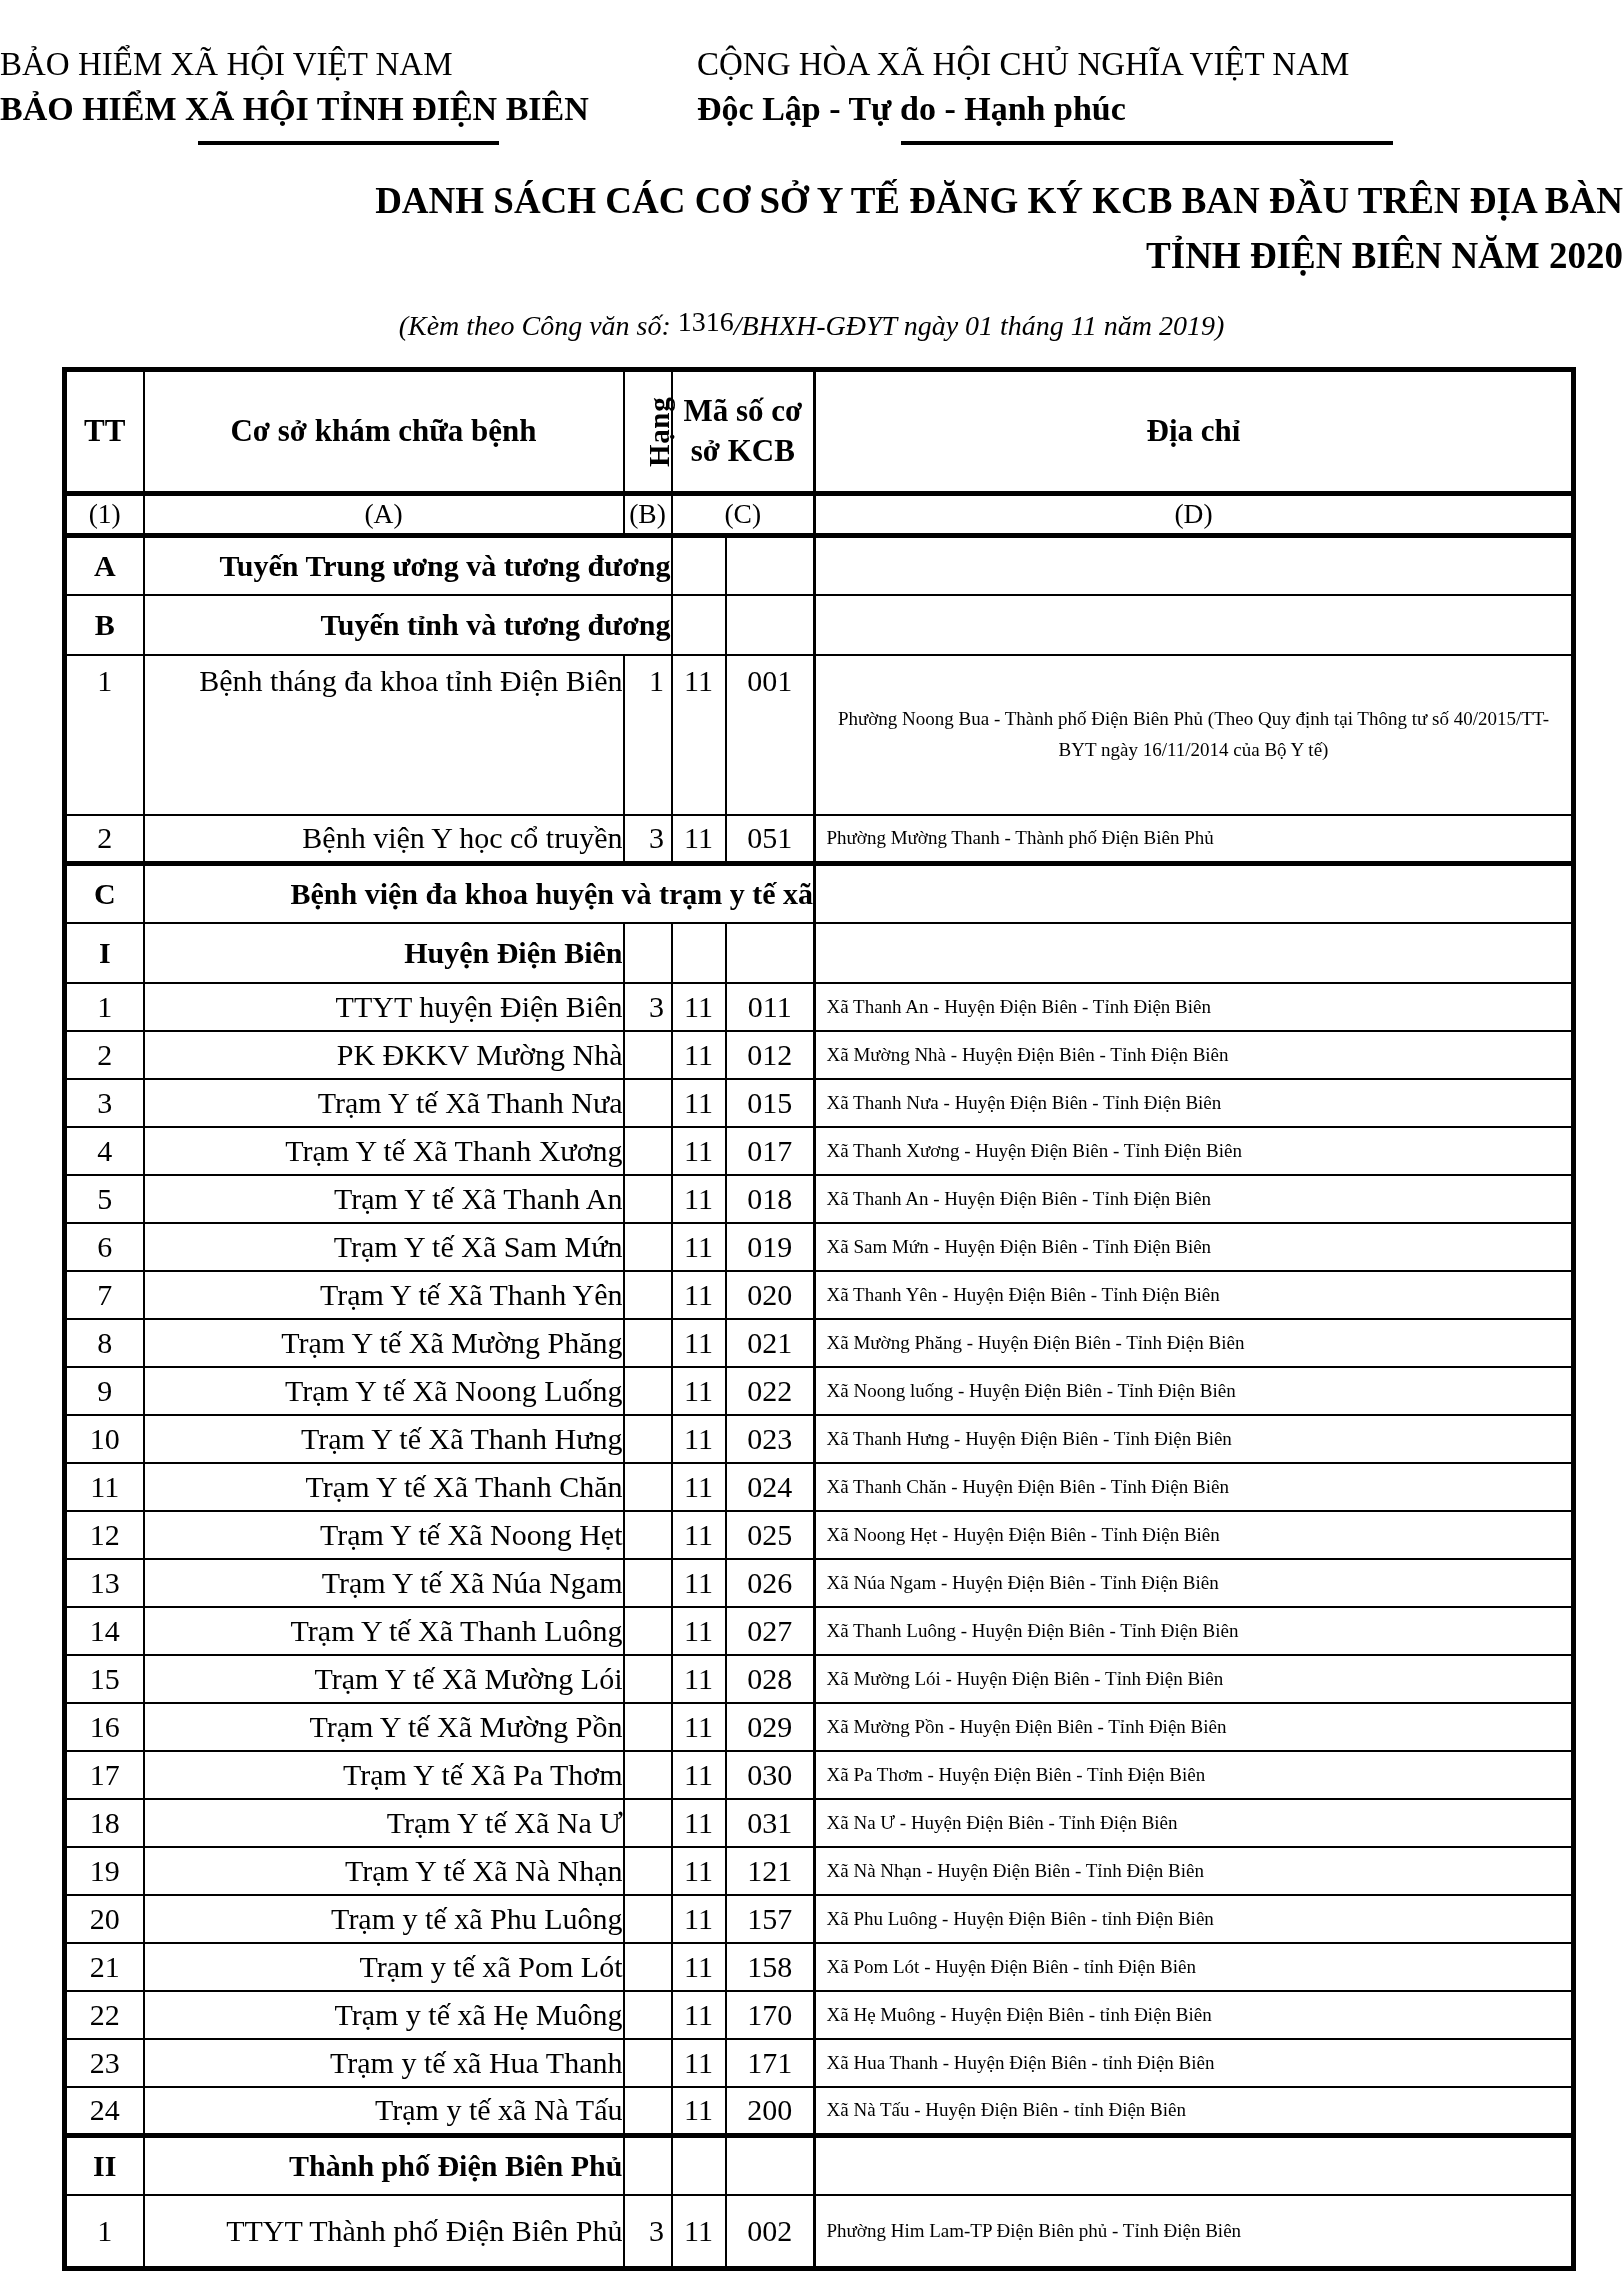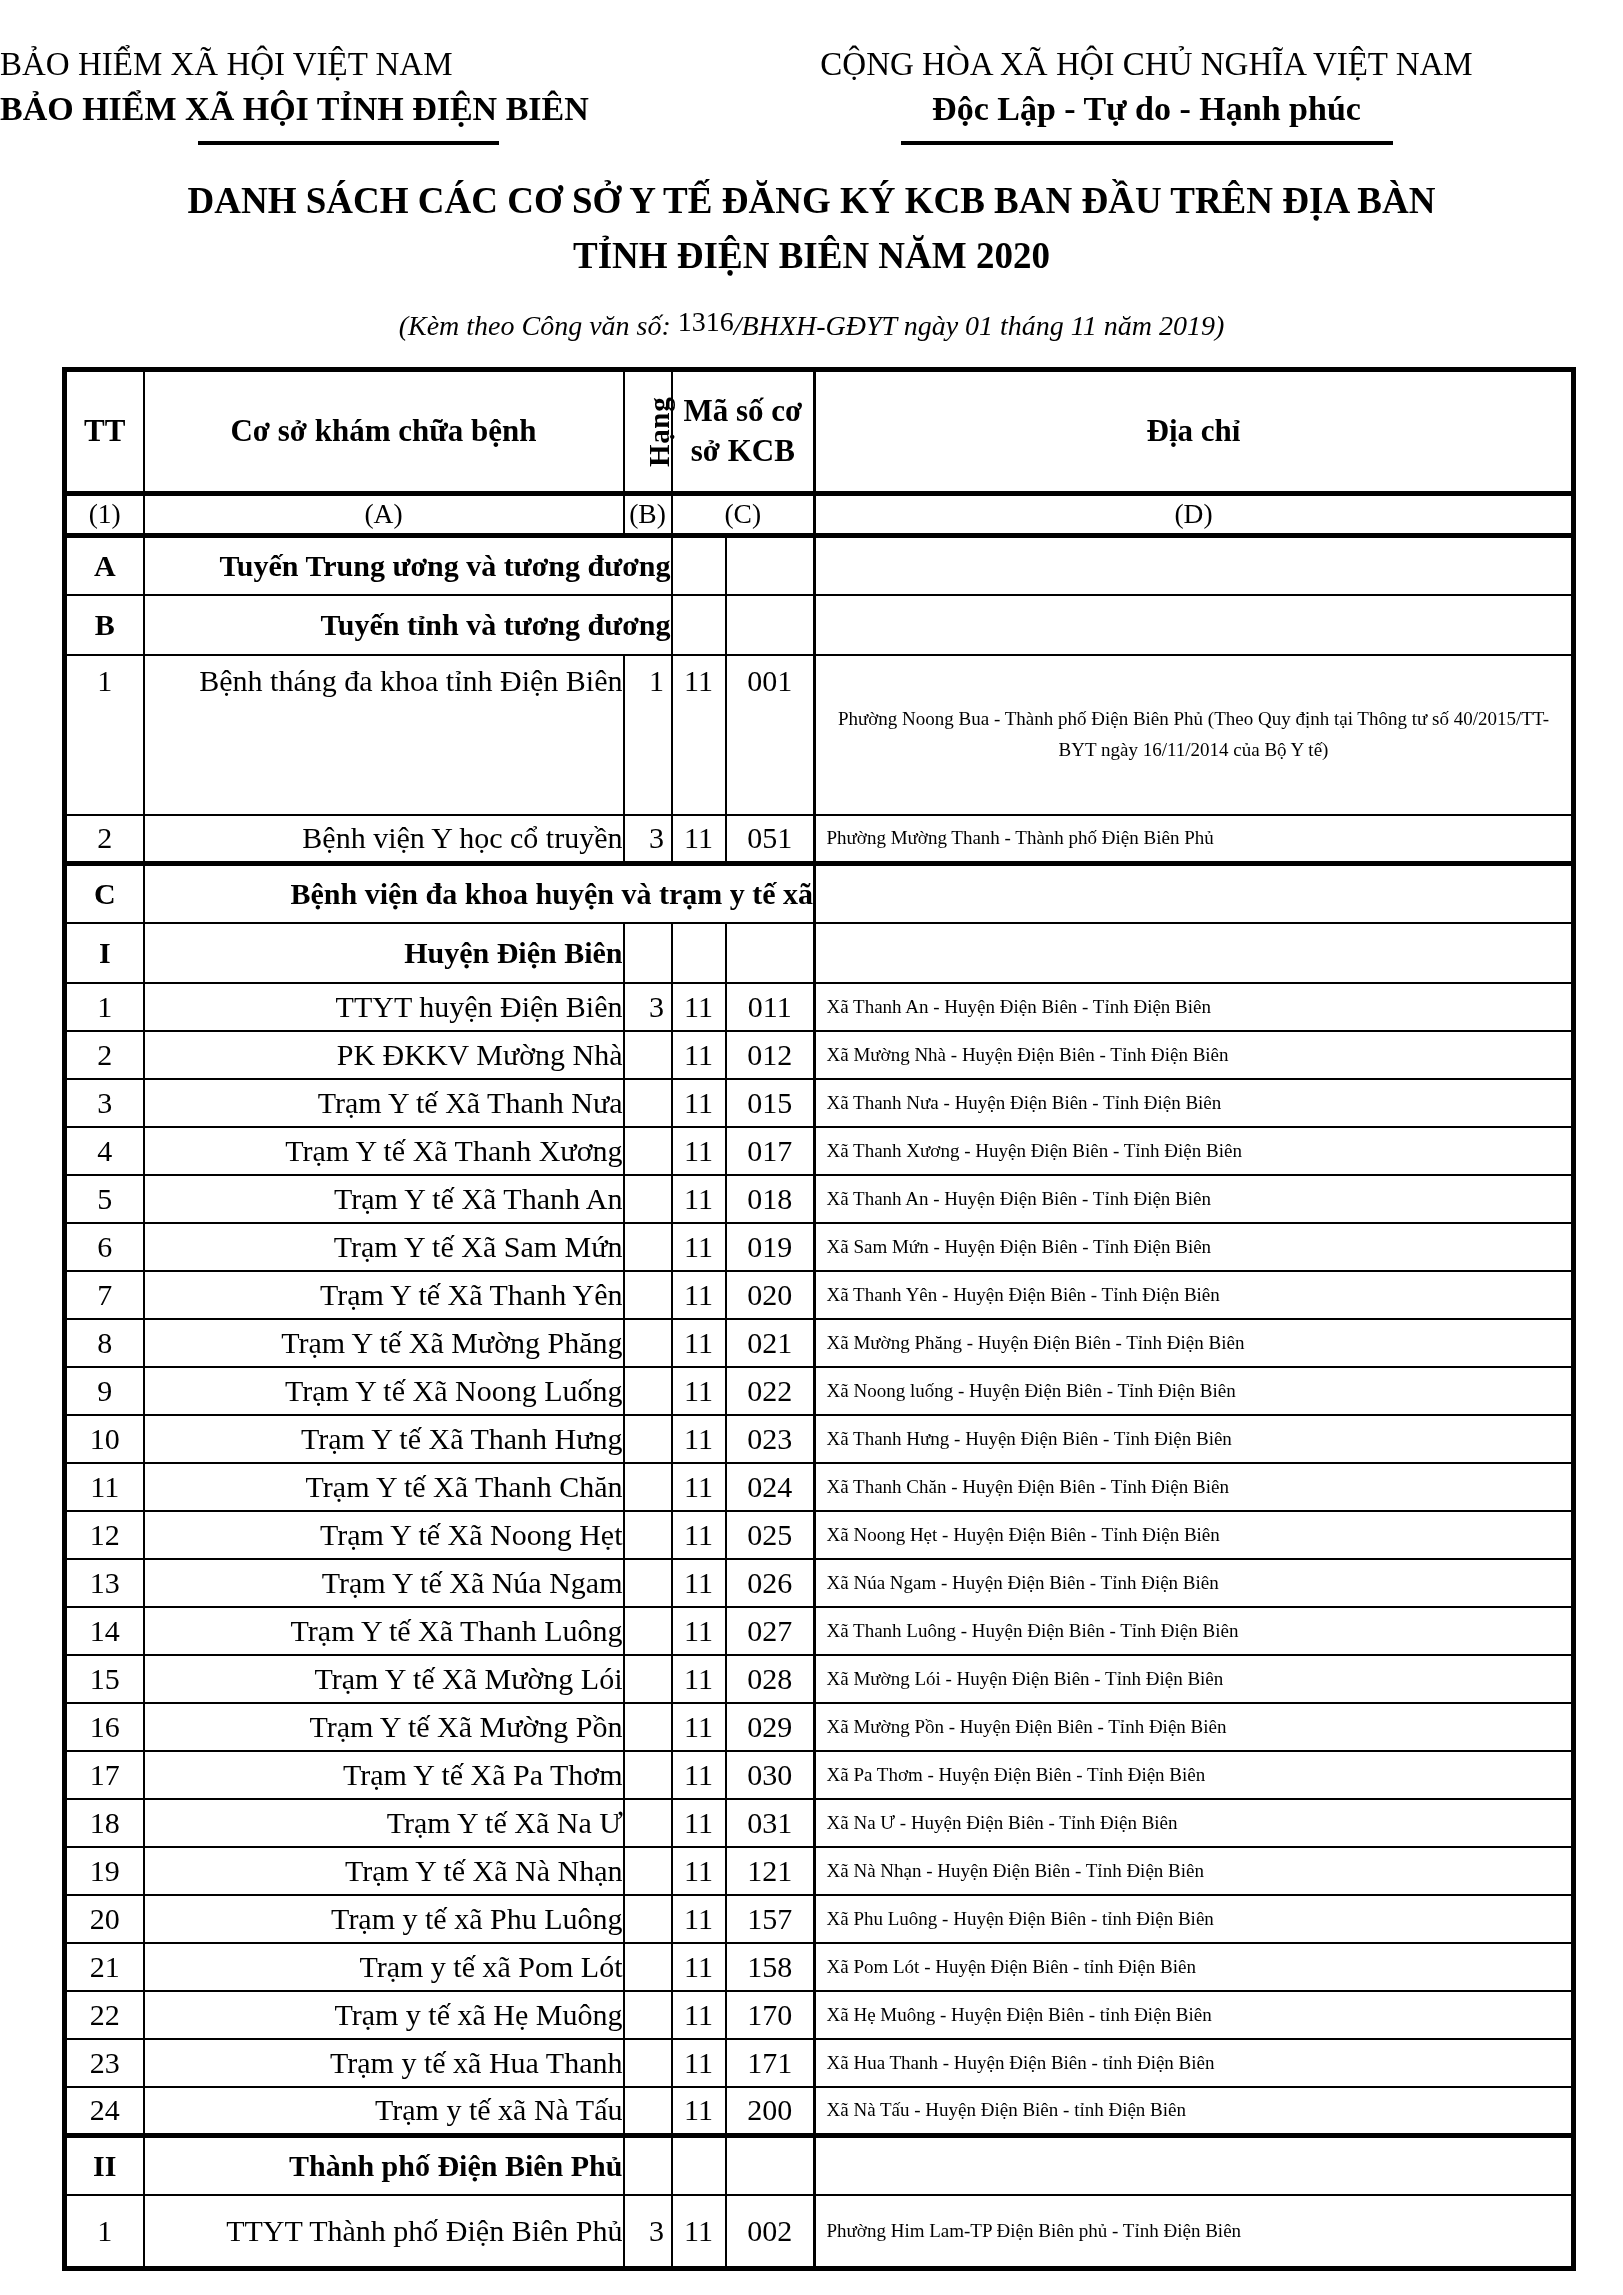--- a/index.html
+++ b/index.html
@@ -4,28 +4,28 @@
 <style>
   html,body{margin:0;padding:0;background:#fff;}
   body{width:1623px;height:2295px;position:relative;}
   .page{
     width:1623px;height:2295px;overflow:hidden;position:relative;
     font-family:"Liberation Serif","DejaVu Serif",serif;color:#000;background:#fff;
   }
   
   .letterhead{display:flex;padding-top:43px;}
   .lh-left{width:697px;text-align:left;}
-  .lh-right{flex:1;text-align:center;padding-right:27px;}
+  .lh-right{flex:1;padding-right:27px;}
   .lh-line1{font-size:33px;line-height:1.32;}
   .lh-line2{font-size:34px;font-weight:bold;line-height:1.32;}
   .rule{height:4.6px;background:#000;margin:9.2px auto 0;}
   .rule-left{width:301px;}
   .rule-right{width:492px;}
   
-  .doc-title{margin-top:29px;text-align:center;font-weight:bold;font-size:37px;line-height:1.48;}
+  .doc-title{margin-top:29px;text-align:right;font-weight:bold;font-size:37px;line-height:1.48;}
   .doc-subtitle{text-align:center;font-size:28px;margin-top:26px;}
   .it{font-style:italic;}
   .upright-num{font-style:normal;position:relative;top:-3.3px;}
   
   table.kcb{
     border-collapse:collapse;table-layout:fixed;
     width:1509px;margin:25px 0 0 62px;
     border:5.2px solid #000;
   }
   col.c1{width:79px;} col.c2{width:480px;} col.c3{width:48px;}

